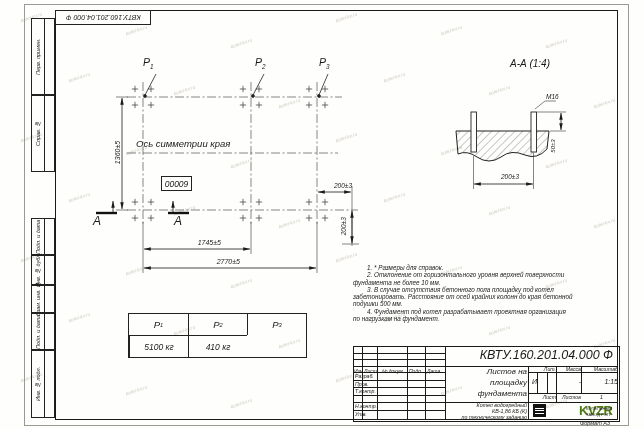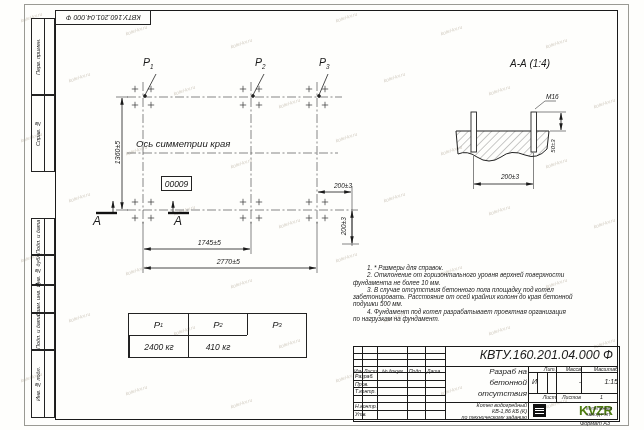--- a/index.html
+++ b/index.html
@@ -217,38 +217,38 @@
         <sub>1</sub>
       </div>
     <div class="cell r0">
         <span>P</span>
         <sub>2</sub>
       </div>
     <div class="cell r0">
         <span>P</span>
         <sub>3</sub>
       </div>
-    <div class="cell r1">2400 кг</div>
+    <div class="cell r1">5100 кг</div>
     <div class="cell r1">410 кг</div>
   </div>
 
   <div class="note ind" style="left:353px;top:264px;">1. * Размеры для справок.</div>
   <div class="note ind" style="left:353px;top:271.3px;">2. Отклонение от горизонтального уровня верхней поверхности</div>
   <div class="note" style="left:353px;top:278.5px;">фундамента не более 10 мм.</div>
   <div class="note ind" style="left:353px;top:285.8px;">3. В случае отсутствия бетонного пола площадку под котел</div>
   <div class="note" style="left:353px;top:293px;">забетонировать. Расстояние от осей крайних колонн до края бетонной</div>
   <div class="note" style="left:353px;top:300.3px;">подушки 500 мм.</div>
   <div class="note ind" style="left:353px;top:307.5px;">4. Фундамент под котел разрабатывает проектная организация</div>
   <div class="note" style="left:353px;top:314.8px;">по нагрузкам на фундамент.</div>
 
   <div id="tblock"></div>
   <div class="t c" style="left:450px;top:349px;width:163px;font-size:12.5px;">КВТУ.160.201.04.000 Ф</div>
-  <div class="t c" style="left:447px;top:368px;width:80px;font-size:8px;">Разраб на</div>
-  <div class="t c" style="left:447px;top:379px;width:80px;font-size:8px;">бетонной</div>
-  <div class="t c" style="left:447px;top:390px;width:80px;font-size:8px;">отсутствия</div>
+  <div class="t c" style="left:447px;top:368px;width:80px;font-size:8px;">Листов на</div>
+  <div class="t c" style="left:447px;top:379px;width:80px;font-size:8px;">площадку</div>
+  <div class="t c" style="left:447px;top:390px;width:80px;font-size:8px;">фундамента</div>
   <div class="t c" style="left:447px;top:403px;width:80px;font-size:5.3px;">Котел водогрейный</div>
   <div class="t c" style="left:447px;top:409px;width:80px;font-size:5.3px;">КВ-1,86 КБ (К)</div>
   <div class="t c" style="left:447px;top:415px;width:80px;font-size:5.3px;">по техническому заданию</div>
   <div class="t c" style="left:528px;top:366.5px;width:28px;font-size:5.2px;">Лит.</div>
   <div class="t c" style="left:556px;top:366.5px;width:25px;font-size:5.2px;">Масса</div>
   <div class="t c" style="left:581px;top:366.5px;width:37px;font-size:5.2px;">Масштаб</div>
   <div class="t c" style="left:528px;top:378px;width:9px;font-size:7px;">И</div>
   <div class="t c" style="left:556px;top:378px;width:25px;font-size:7px;">-</div>
   <div class="t c" style="left:581px;top:378px;width:37px;font-size:7px;">1:15</div>
   <div class="t c" style="left:528px;top:395px;width:28px;font-size:5.2px;">Лист</div>

